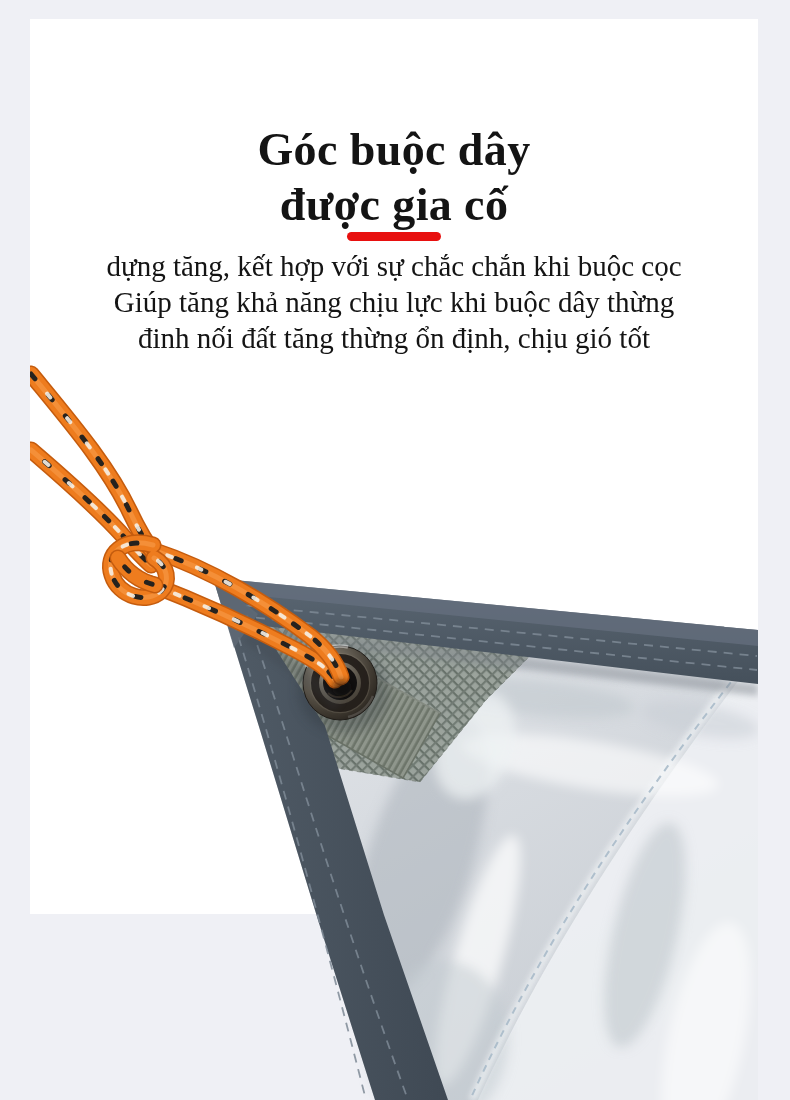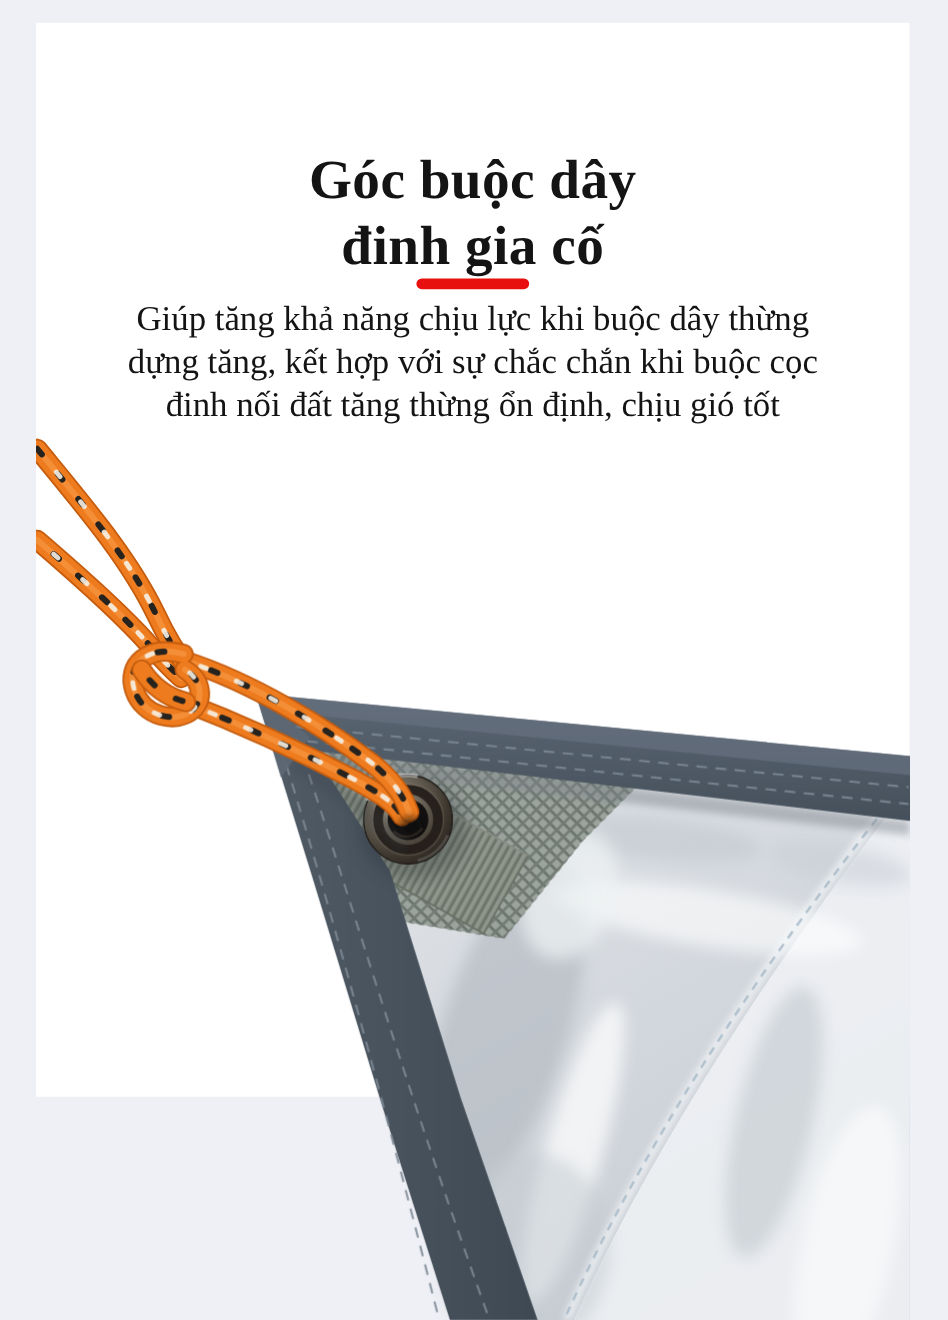--- a/index.html
+++ b/index.html
@@ -39,28 +39,28 @@
   .stitch-lt{fill:none;stroke:#a9bac9;stroke-width:2;stroke-dasharray:7 6;opacity:.9}
 </style>
 </head>
 <body>
 
 <div class="page">
   <div class="card">
 
     <h1 class="title">
       <span>Góc buộc dây</span>
-      <span>đinh gia cố</span>
+      <span>được gia cố</span>
     </h1>
 
     <div class="divider"></div>
 
     <div class="desc">
+      <div class="dl">dựng tăng, kết hợp với sự chắc chắn khi buộc cọc</div>
       <div class="dl">Giúp tăng khả năng chịu lực khi buộc dây thừng</div>
-      <div class="dl">dựng tăng, kết hợp với sự chắc chắn khi buộc cọc</div>
       <div class="dl">đinh nối đất tăng thừng ổn định, chịu gió tốt</div>
     </div>
 
     <svg class="photo" viewBox="30 360 728 740" xmlns="http://www.w3.org/2000/svg">
       <defs>
         <linearGradient id="fab" x1="0" y1="0" x2="0.6" y2="1">
           <stop offset="0" stop-color="#e7eaee"></stop>
           <stop offset="0.5" stop-color="#d7dbe0"></stop>
           <stop offset="1" stop-color="#c9ced4"></stop>
         </linearGradient>

